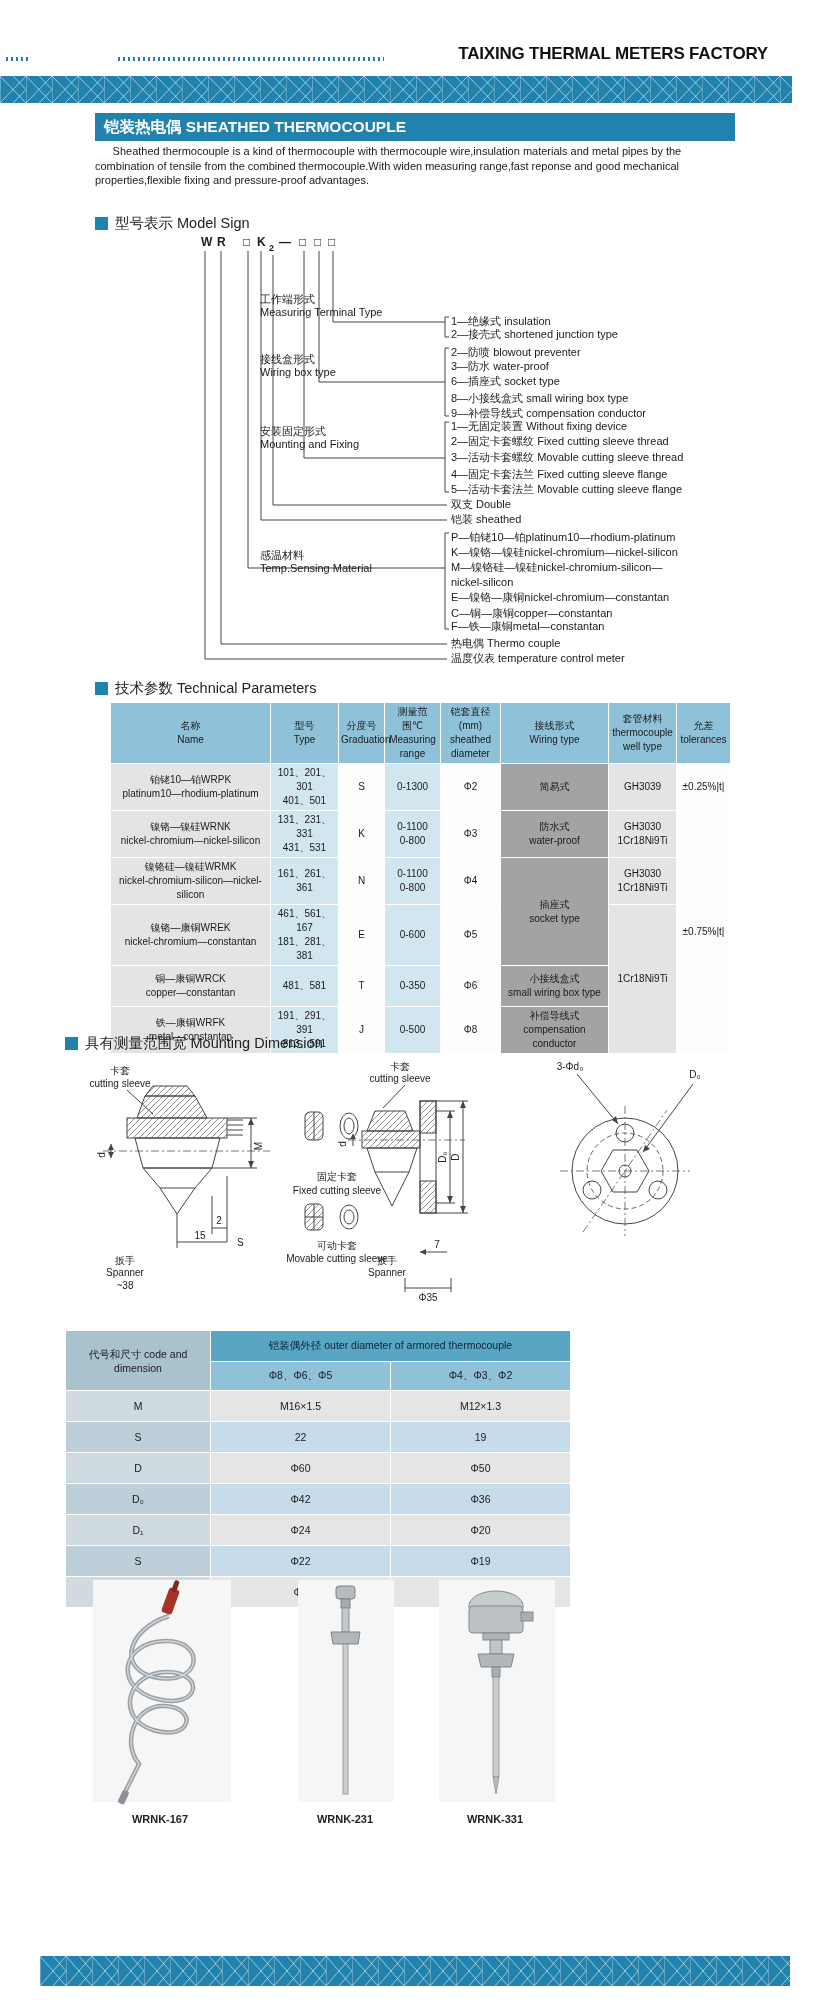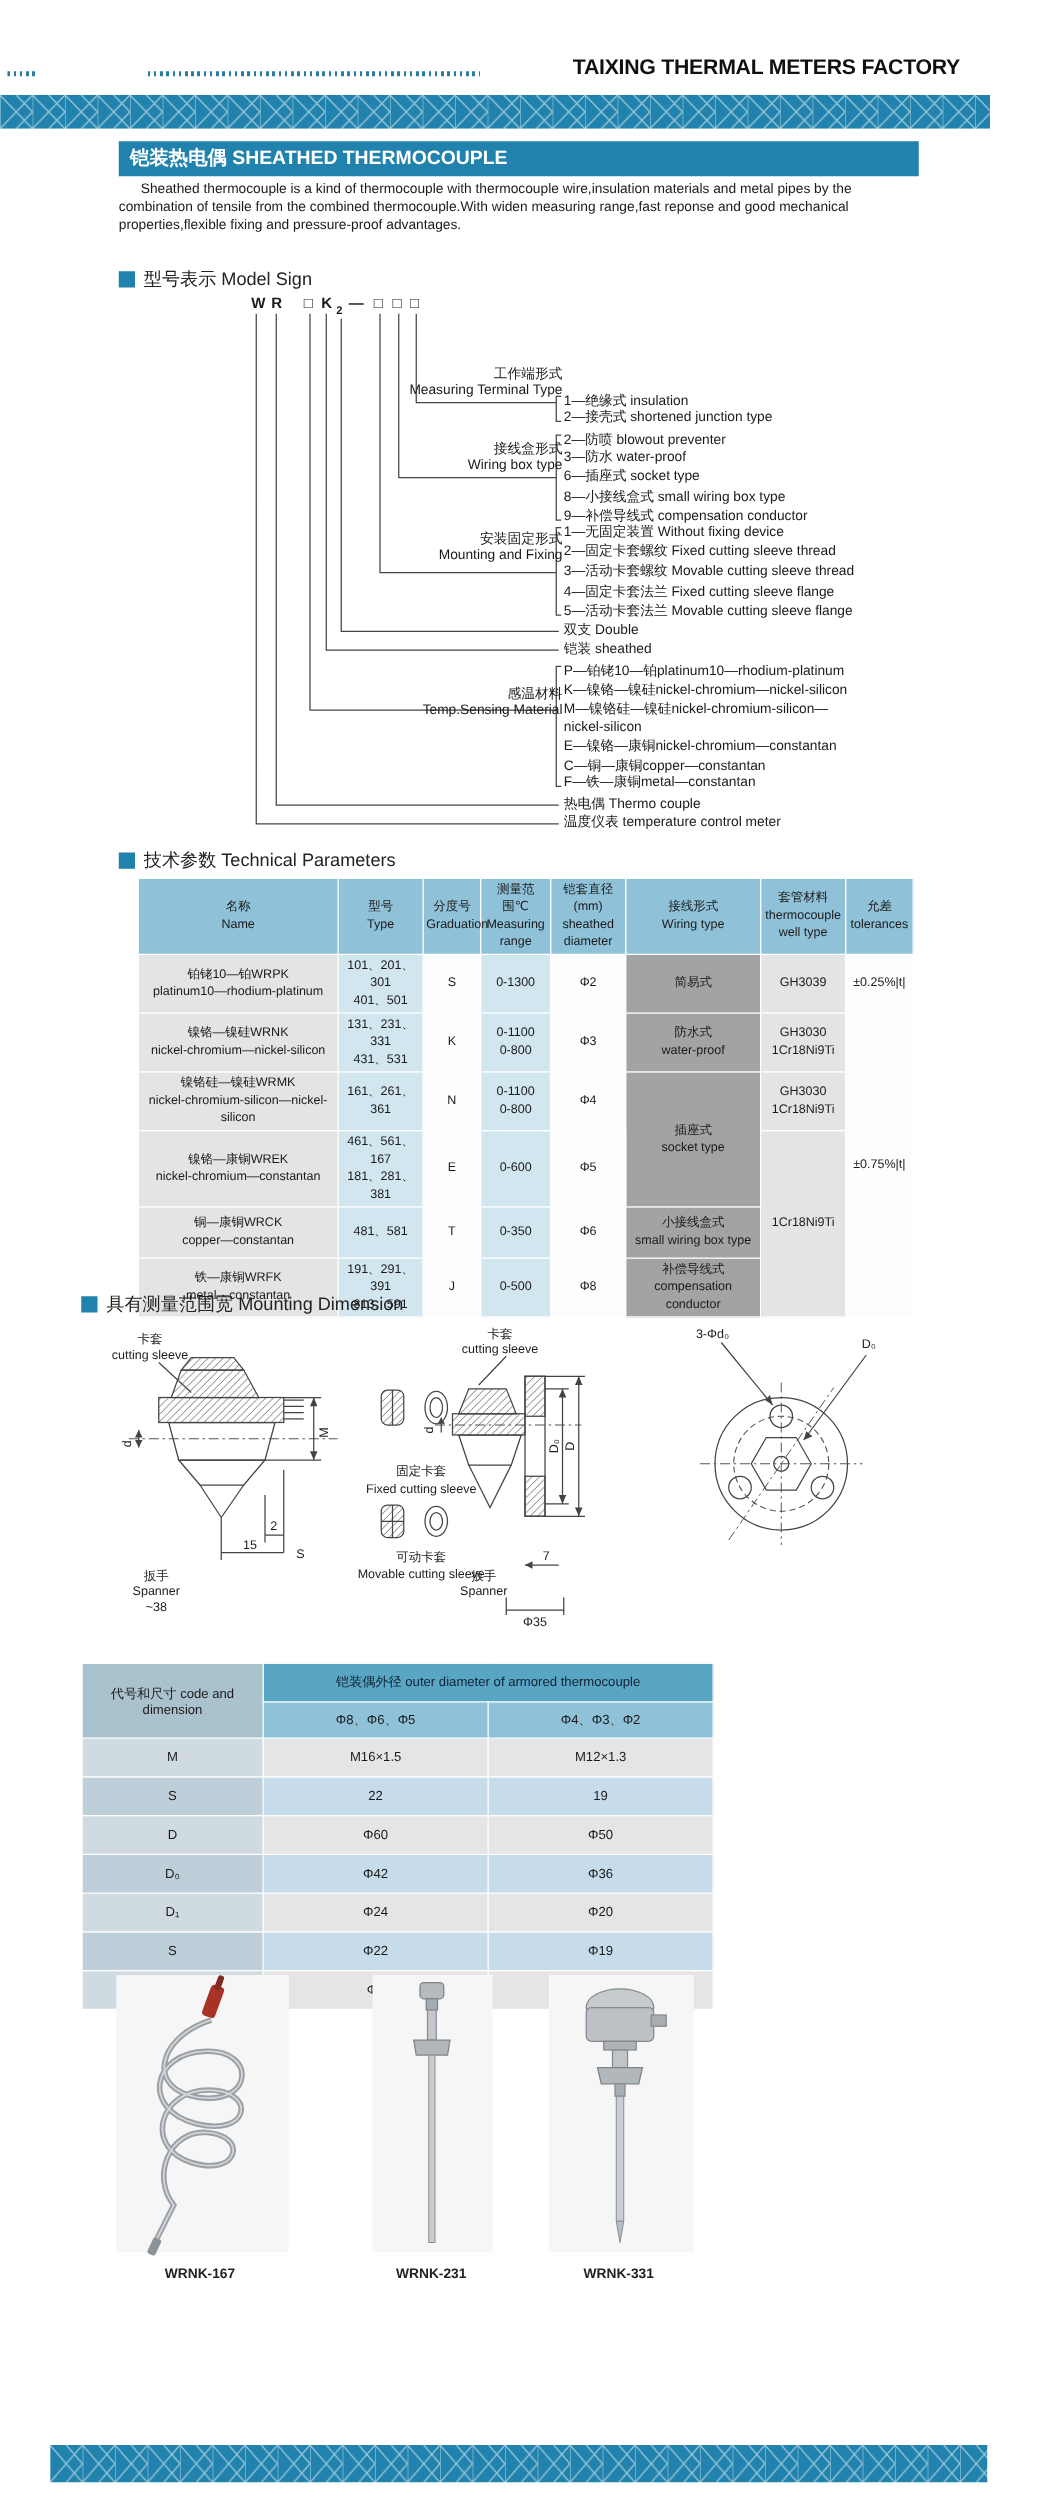--- a/index.html
+++ b/index.html
@@ -30,21 +30,21 @@
   #sh-tech{top:679px;left:95px;}
   #sh-mount{top:1034px;left:65px;}
 
   
   .diagram{position:absolute;top:235px;left:95px;width:660px;height:435px;font-size:11px;overflow:visible;}
   .diagram svg.conn{position:absolute;left:0;top:0;}
   .dchar{position:absolute;top:0;font-weight:bold;font-size:12px;line-height:14px;}
   .dchar.sub{font-size:9px;top:6px;}
   .dopt{position:absolute;left:356px;white-space:nowrap;line-height:13px;}
   .dsingle{position:absolute;left:356px;white-space:nowrap;line-height:13px;}
-  .dglab{position:absolute;left:165px;width:190px;text-align:right;line-height:13px;}
+  .dglab{position:absolute;left:165px;width:190px;text-align:left;line-height:13px;}
   .dglab span{display:block;}
 
   
   .ttwrap{position:absolute;top:702px;left:110px;}
   table.tt{border-collapse:collapse;table-layout:fixed;width:620px;font-size:10px;}
   table.tt th,table.tt td{border:1px solid #ffffff;padding:2px 2px;text-align:center;vertical-align:middle;line-height:14px;}
   table.tt th{background:#8fc2d8;font-weight:normal;height:44px;}
   table.tt th span,table.tt td span{display:block;}
   table.tt td{height:36px;}
   .c-name{background:#e4e4e4;}

